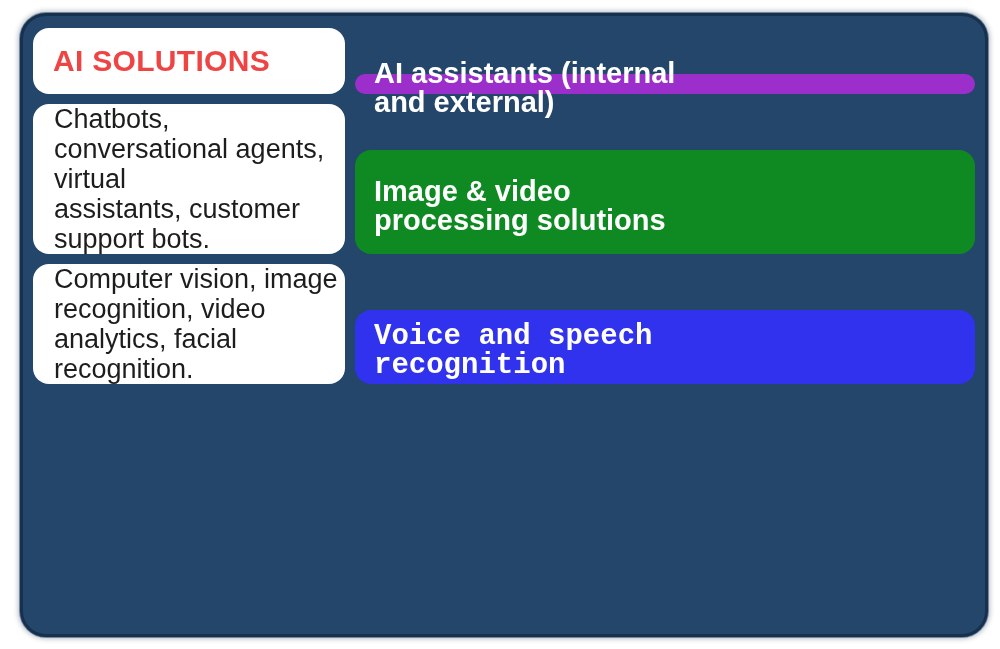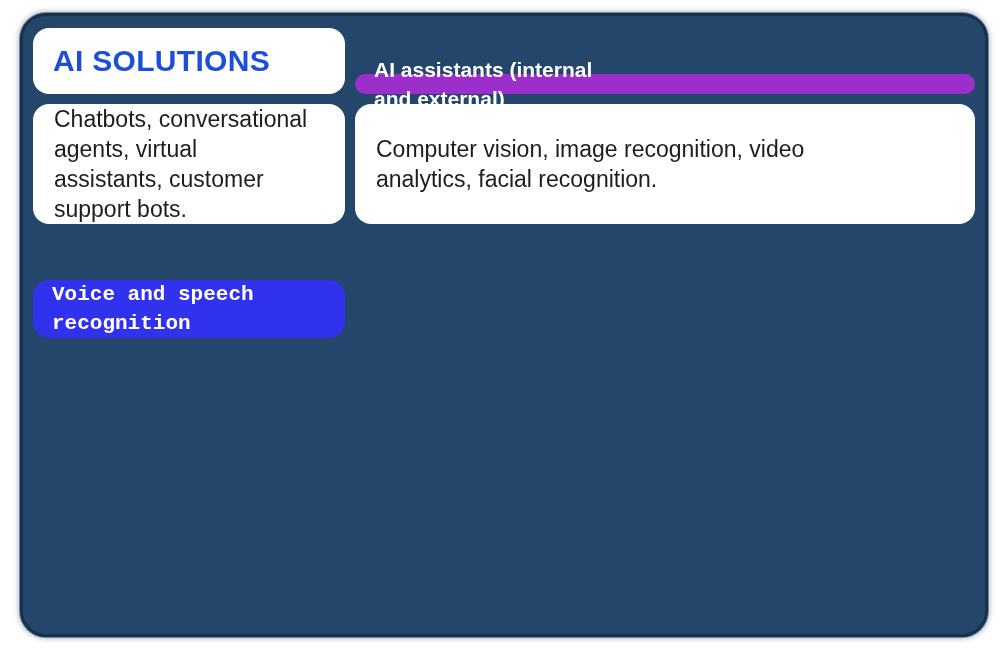--- a/index.html
+++ b/index.html
@@ -39,35 +39,35 @@
   .cell {
     border-radius: 16px;
     display: flex;
     align-items: center;
     box-sizing: border-box;
     background: #ffffff;
   }
   .cell.header {
     font-size: 30px;
     font-weight: 700;
-    color: #1d4ed8;
+    color: #ef4444;
     letter-spacing: 0.3px;
     padding: 0 14px 0 20px;
   }
   .cell.label {
-    font-size: 21px;
+    font-size: 29px;
     font-weight: 700;
     color: #ffffff;
     line-height: 29px;
-    padding: 0 10px 0 19px;
+    padding: 8px 10px 0 19px;
     white-space: pre-line;
     margin-top: 46px;
   }
   .cell.example {
-    font-size: 23px;
+    font-size: 27px;
     font-weight: 400;
     color: #1D1D1D;
     line-height: 30px;
     padding: 0 0 0 21px;
     white-space: pre-line;
   }
 </style>
 </head>
 <body>
 
@@ -77,20 +77,22 @@
 
       <div class="cell header">AI SOLUTIONS</div>
 
       <div class="cell label" style="background: rgb(156, 47, 203);">AI assistants (internal
 and external)</div>
       <div class="cell example">Chatbots, conversational agents, virtual
 assistants, customer support bots.</div>
 
 
 
+      <div class="cell label" style="background: rgb(15, 138, 34);">Image &amp; video
+processing solutions</div>
       <div class="cell example">Computer vision, image recognition, video
 analytics, facial recognition.</div>
 
       <div class="cell label" style="background: rgb(48, 50, 238); font-family: Liberation Mono, monospace;">Voice and speech
 recognition</div>
 
     </div>
   </div>
 </div>
 

